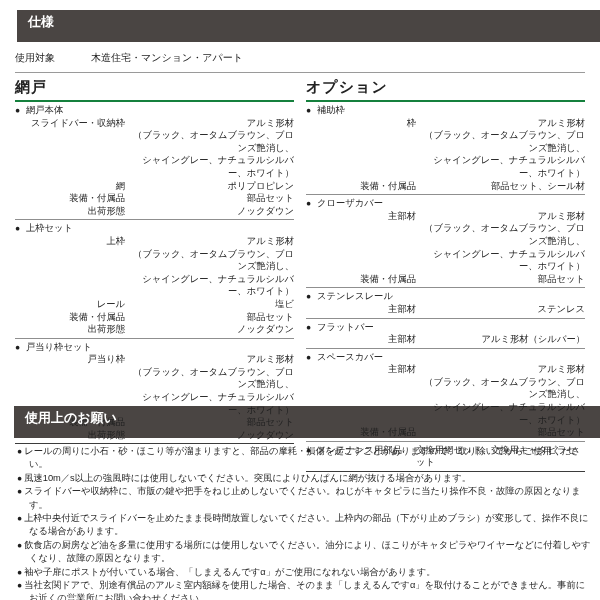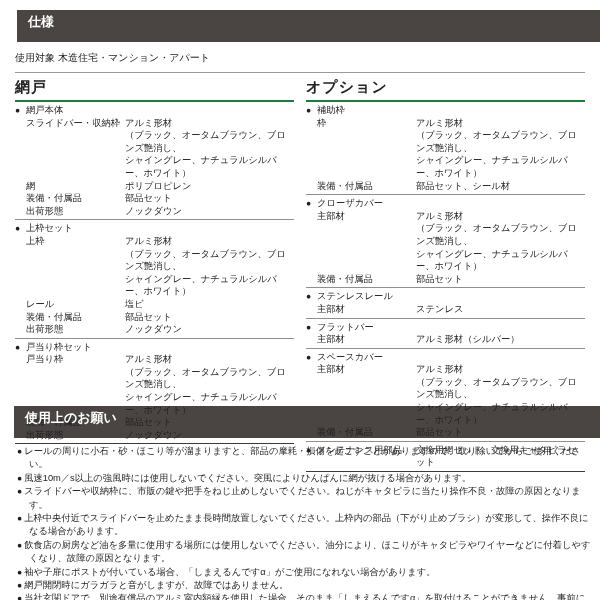--- a/index.html
+++ b/index.html
@@ -11,35 +11,35 @@
   .bar{
     background:#4a4543;color:#ffffff;font-weight:bold;
     font-size:13px;height:32px;line-height:24px;padding-left:11px;
   }
   #spec-bar{margin:10px 0 0 17px;}
   #usage-bar{margin:31px 0 4px 14px;}
   .usage-row{
     display:flex;font-size:10px;margin:9px 15px 0 15px;
     padding:0 0 7px 0;border-bottom:1px solid #9a9a9a;
   }
-  .usage-row .ulabel{margin-right:3px;}
+  .usage-row .ulabel{margin-right:36px;}
   .columns{display:flex;gap:12px;margin:2px 15px 0 15px;height:300px;}
   .col{flex:1;display:flex;flex-direction:column;min-width:0;}
   .col h2{
     font-size:15px;font-weight:bold;margin:0;color:#222;
     padding:3px 0 3px 0;border-bottom:2px solid #15803d;letter-spacing:1px;
   }
   .groups{flex:1;border-bottom:1px solid #3b3b3b;font-size:9.3px;line-height:12.6px;}
   .spec-group{padding:2px 0;}
   .spec-group + .spec-group{border-top:1px solid #8f8f8f;}
   .group-header{display:flex;}
   .bullet{flex:0 0 11px;font-size:8.5px;}
   .gname{flex:0 0 99px;white-space:nowrap;}
   .ivalue{flex:1;min-width:0;}
-  .spec-row{display:flex;padding-left:11px;}
+  .spec-row{display:flex;padding-left:11px;text-align:right;}
   .spec-row .label{flex:0 0 99px;white-space:nowrap;}
   .spec-row .value{flex:1;min-width:0;}
   .notes{margin:7px 8px 0 17px;font-size:9.3px;line-height:13.4px;}
   .note{padding-left:12px;text-indent:-12px;}
   .note .nbullet{font-size:8.5px;margin-right:2px;}
 </style>
 </head>
 <body>
 
 <div class="bar" id="spec-bar">仕様</div>
@@ -245,15 +245,14 @@
 
 <div class="bar" id="usage-bar">使用上のお願い</div>
 
 <div class="notes" id="notes">
     <div class="note"><span class="nbullet">●</span><span>レールの周りに小石・砂・ほこり等が溜まりますと、部品の摩耗・損傷を起こすことがありますので、取り除いてからご使用ください。</span></div>
     <div class="note"><span class="nbullet">●</span><span>風速10m／s以上の強風時には使用しないでください。突風によりひんぱんに網が抜ける場合があります。</span></div>
     <div class="note"><span class="nbullet">●</span><span>スライドバーや収納枠に、市販の鍵や把手をねじ止めしないでください。ねじがキャタピラに当たり操作不良・故障の原因となります。</span></div>
     <div class="note"><span class="nbullet">●</span><span>上枠中央付近でスライドバーを止めたまま長時間放置しないでください。上枠内の部品（下がり止めブラシ）が変形して、操作不良になる場合があります。</span></div>
     <div class="note"><span class="nbullet">●</span><span>飲食店の厨房など油を多量に使用する場所には使用しないでください。油分により、ほこりがキャタピラやワイヤーなどに付着しやすくなり、故障の原因となります。</span></div>
     <div class="note"><span class="nbullet">●</span><span>袖や子扉にポストが付いている場合、「しまえるんですα」がご使用になれない場合があります。</span></div>
-    <div class="note"><span class="nbullet">●</span><span>網戸開閉時にガラガラと音がしますが、故障ではありません。</span></div>
     <div class="note"><span class="nbullet">●</span><span>当社玄関ドアで、別途有償品のアルミ室内額縁を使用した場合、そのまま「しまえるんですα」を取付けることができません。事前にお近くの営業所にお問い合わせください。</span></div>
   </div>
 
 </body></html>

